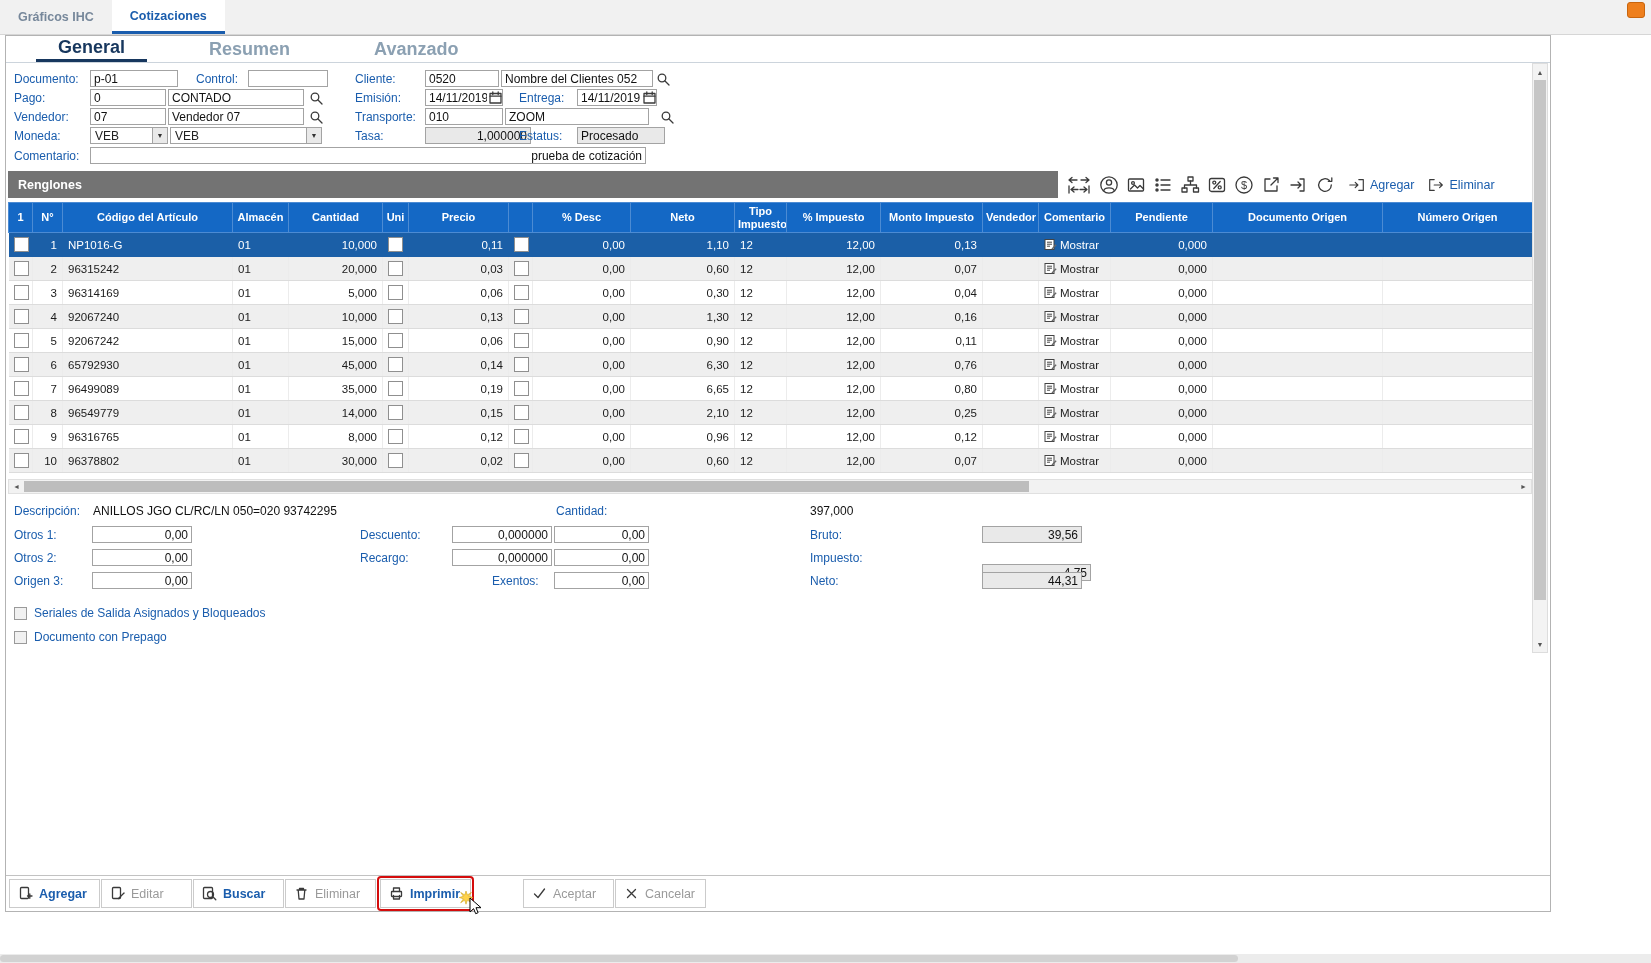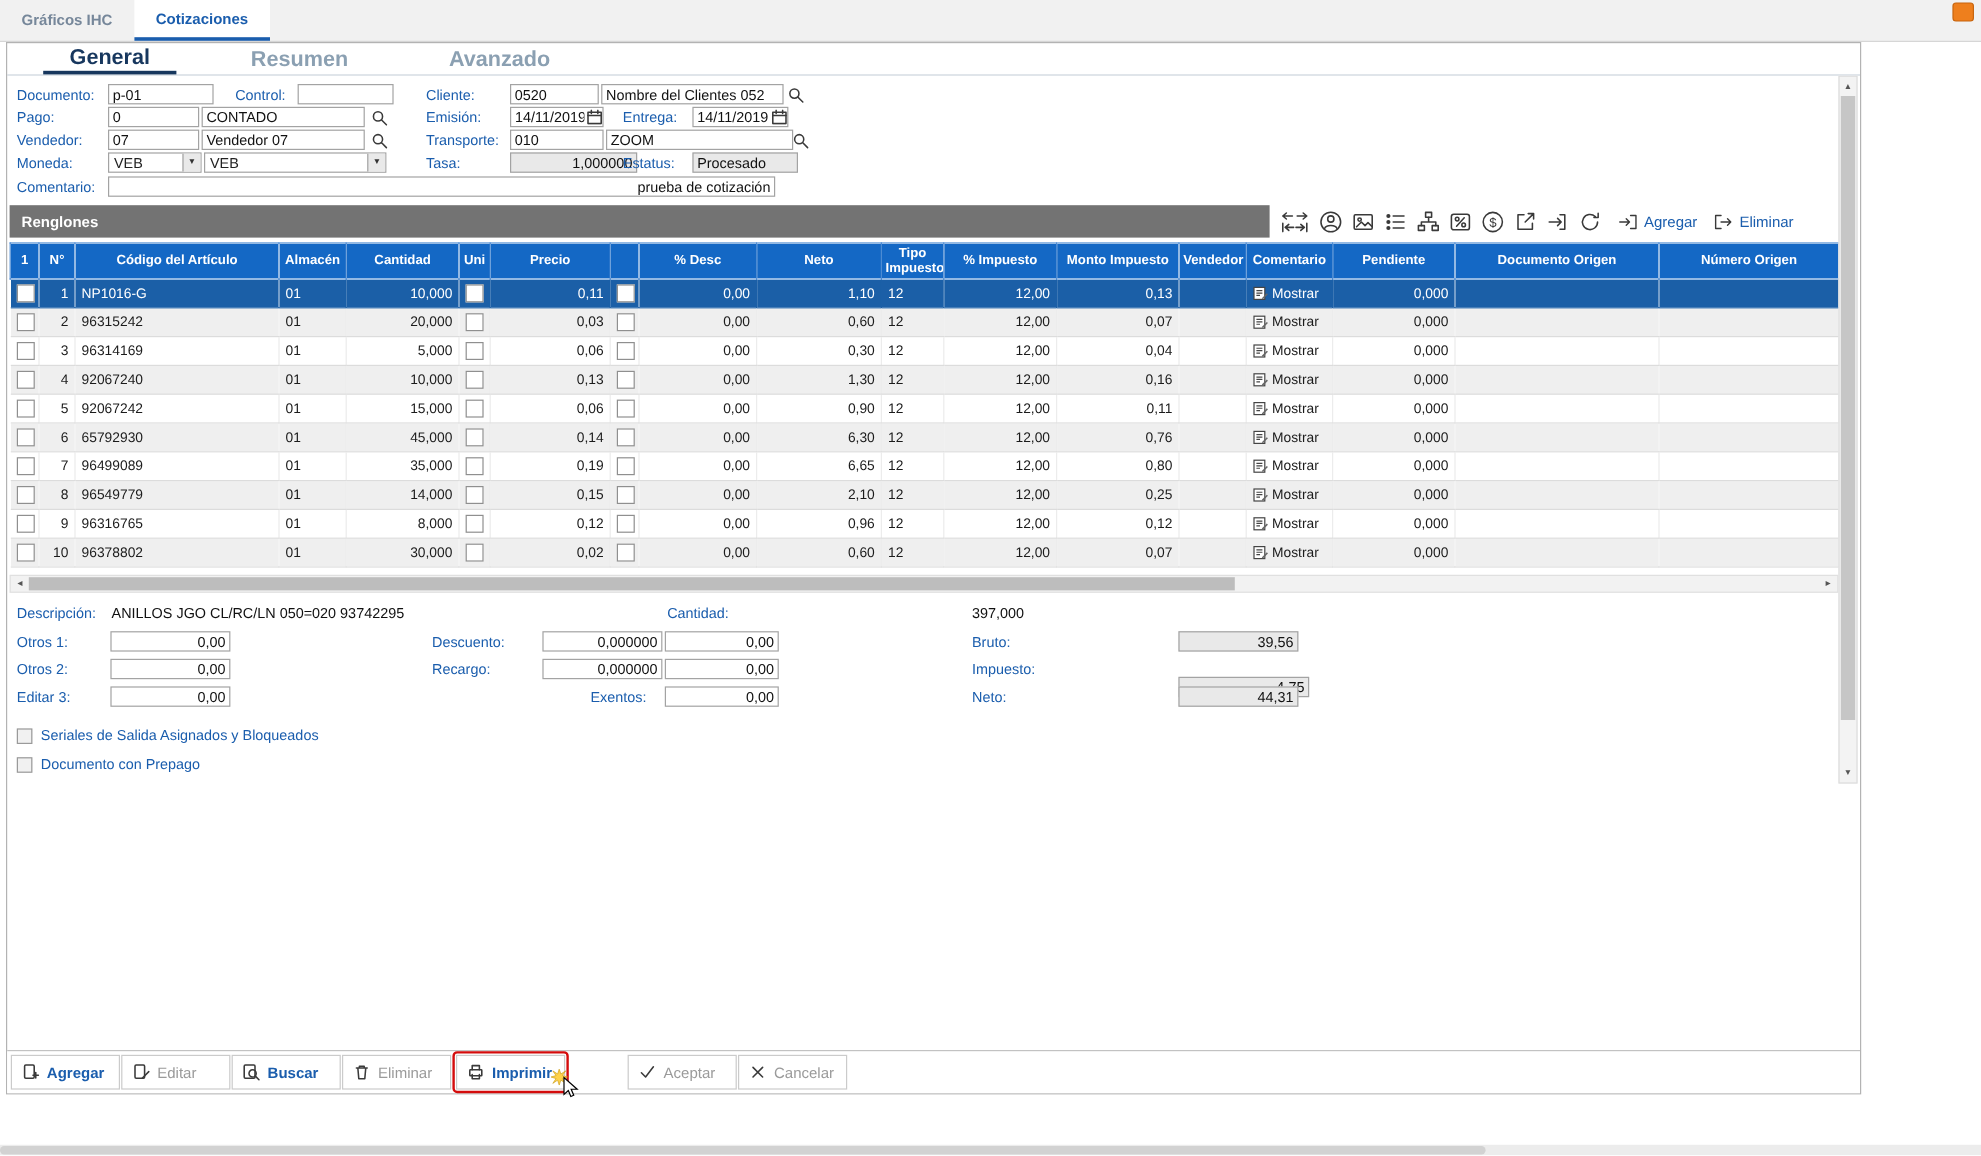--- a/index.html
+++ b/index.html
@@ -164,21 +164,21 @@
           <input class="inp" style="left: 76px; top: 38px; width: 76px;" value="07">
           <input class="inp" style="left: 154px; top: 38px; width: 136px;" value="Vendedor 07">
           <span class="icon-btn" style="left:294px;top:39px">
             <svg class="ic" width="15" height="15" viewBox="0 0 15 15">
                 <circle cx="6" cy="6" r="3.8"></circle>
                 <path d="M9 9l4 4"></path>
               </svg>
           </span>
           <span class="lbl" style="left:341px;top:40px">Transporte:</span>
           <input class="inp" style="left: 411px; top: 38px; width: 78px;" value="010">
-          <input class="inp" style="left: 491px; top: 38px; width: 156px;" value="ZOOM">
+          <input class="inp" style="left: 491px; top: 38px; width: 144px;" value="ZOOM">
           <span class="icon-btn" style="left:645px;top:39px">
             <svg class="ic" width="15" height="15" viewBox="0 0 15 15">
                 <circle cx="6" cy="6" r="3.8"></circle>
                 <path d="M9 9l4 4"></path>
               </svg>
           </span>
 
           <span class="lbl" style="left:0;top:59px">Moneda:</span>
           <div class="fsel" style="left:76px;top:57px;width:78px">
             <span class="txt">VEB</span>
@@ -642,21 +642,21 @@
           <input class="inp gray rt" style="left: 968px; top: 22px; width: 100px;" value="39,56">
 
           <span class="lbl" style="left:0;top:47px">Otros 2:</span>
           <input class="inp rt" style="left: 78px; top: 45px; width: 100px;" value="0,00">
           <span class="lbl" style="left:346px;top:47px">Recargo:</span>
           <input class="inp rt" style="left: 438px; top: 45px; width: 100px;" value="0,000000">
           <input class="inp rt" style="left: 540px; top: 45px; width: 95px;" value="0,00">
           <span class="lbl" style="left:796px;top:47px">Impuesto:</span>
           <input class="inp gray rt" style="left: 968px; top: 45px; width: 109px; margin-top: 15px;" value="4,75">
 
-          <span class="lbl" style="left:0;top:70px">Editar 3:</span>
+          <span class="lbl" style="left:0;top:70px">Origen 3:</span>
           <input class="inp rt" style="left: 78px; top: 68px; width: 100px;" value="0,00">
           <span class="lbl" style="left:478px;top:70px">Exentos:</span>
           <input class="inp rt" style="left: 540px; top: 68px; width: 95px;" value="0,00">
           <span class="lbl" style="left:796px;top:70px">Neto:</span>
           <input class="inp gray rt" style="left: 968px; top: 68px; width: 100px;" value="44,31">
         </div>
 
         <div class="checkrow">
           <span class="cbox"></span>
           <span>Seriales de Salida Asignados y Bloqueados</span>

